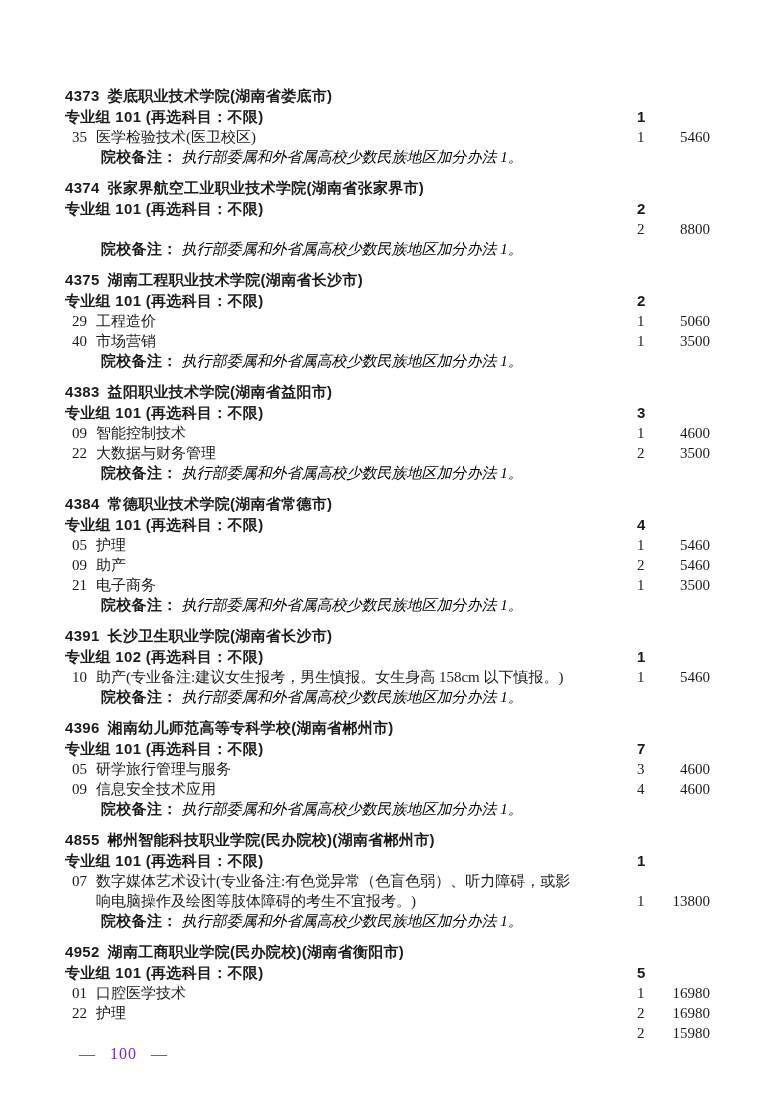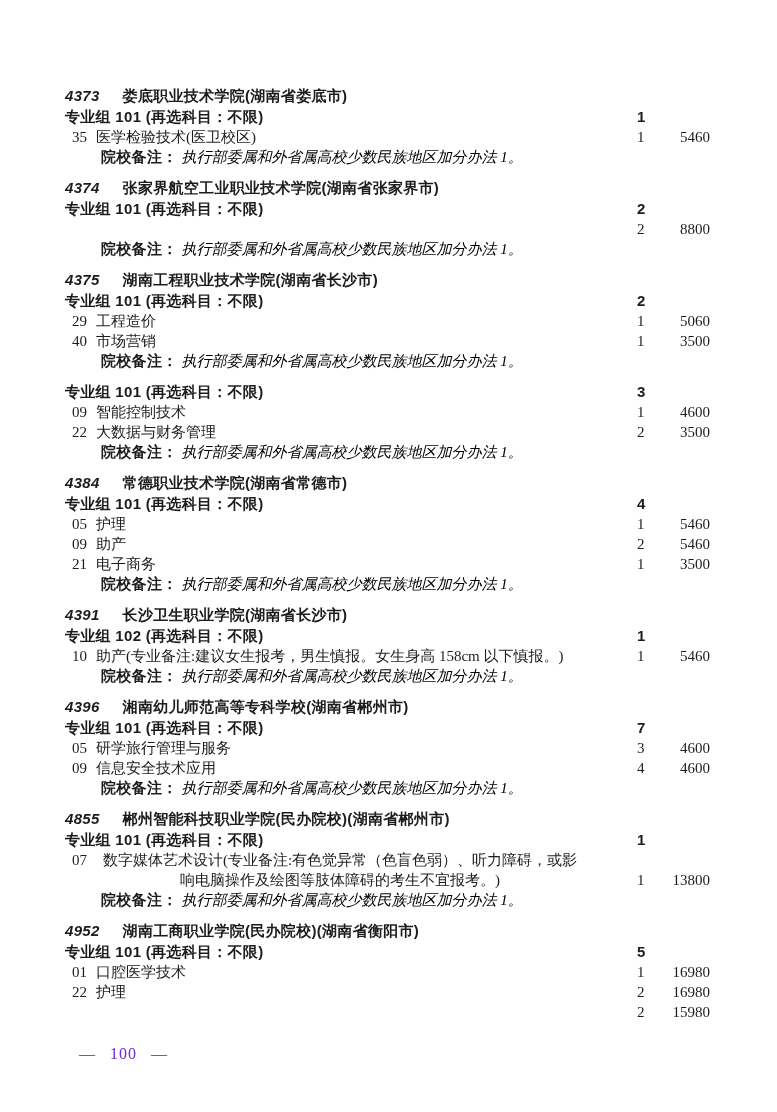--- a/index.html
+++ b/index.html
@@ -23,21 +23,21 @@
   }
   .school-block { margin-bottom: 11px; }
   .line { position: relative; min-height: 20px; line-height: 20px; }
   .hei {
     font-family: "Liberation Sans", "DejaVu Sans", sans-serif;
     font-weight: 700;
     font-size: 15px;
     letter-spacing: 0.3px;
   }
   .school-line { white-space: nowrap; }
-  .school-line .code { margin-right: 23px; font-style: italic; }
+  .school-line .code { margin-right: 8px; }
   .group-line { margin-top: 1px; }
   .count-col {
     position: absolute;
     left: 572px;
     bottom: 0;
     width: 30px;
     text-align: left;
     line-height: 20px;
   }
   .fee-col {
@@ -47,21 +47,21 @@
     text-align: left;
     line-height: 20px;
   }
   .prog-row { position: relative; line-height: 20px; }
   .prog-text {
     display: flex;
     padding-left: 7px;
     width: 520px;
   }
   .prog-code { flex: none; width: 24px; }
-  .prog-name { flex: none; max-width: 488px; text-align: center; }
+  .prog-name { flex: none; max-width: 488px; }
   .note-line { white-space: nowrap; }
   .note-label { margin-right: 4px; padding-left: 36px; }
   .note-text {
     font-style: italic;
     font-family: "Liberation Serif", "DejaVu Serif", serif;
     color: #000000;
   }
   .footer {
     position: absolute;
     left: 72px;
@@ -135,20 +135,23 @@
       <span class="prog-name">市场营销</span>
     </div>
     <span class="count-col">1</span>
     <span class="fee-col">3500</span>
   </div>
         <div class="line note-line">
       <span class="hei note-label">院校备注：</span><span class="note-text">执行部委属和外省属高校少数民族地区加分办法 1。</span>
     </div>
   </section>
       <section class="school-block">
+    <div class="line school-line hei">
+      <span class="code">4383</span><span>益阳职业技术学院(湖南省益阳市)</span>
+    </div>
     <div class="line group-line">
       <span class="hei">专业组 101 (再选科目：不限)</span>
       <span class="count-col hei">3</span>
     </div>
     <div class="line prog-row">
     <div class="prog-text">
       <span class="prog-code">09</span>
       <span class="prog-name">智能控制技术</span>
     </div>
     <span class="count-col">1</span>

